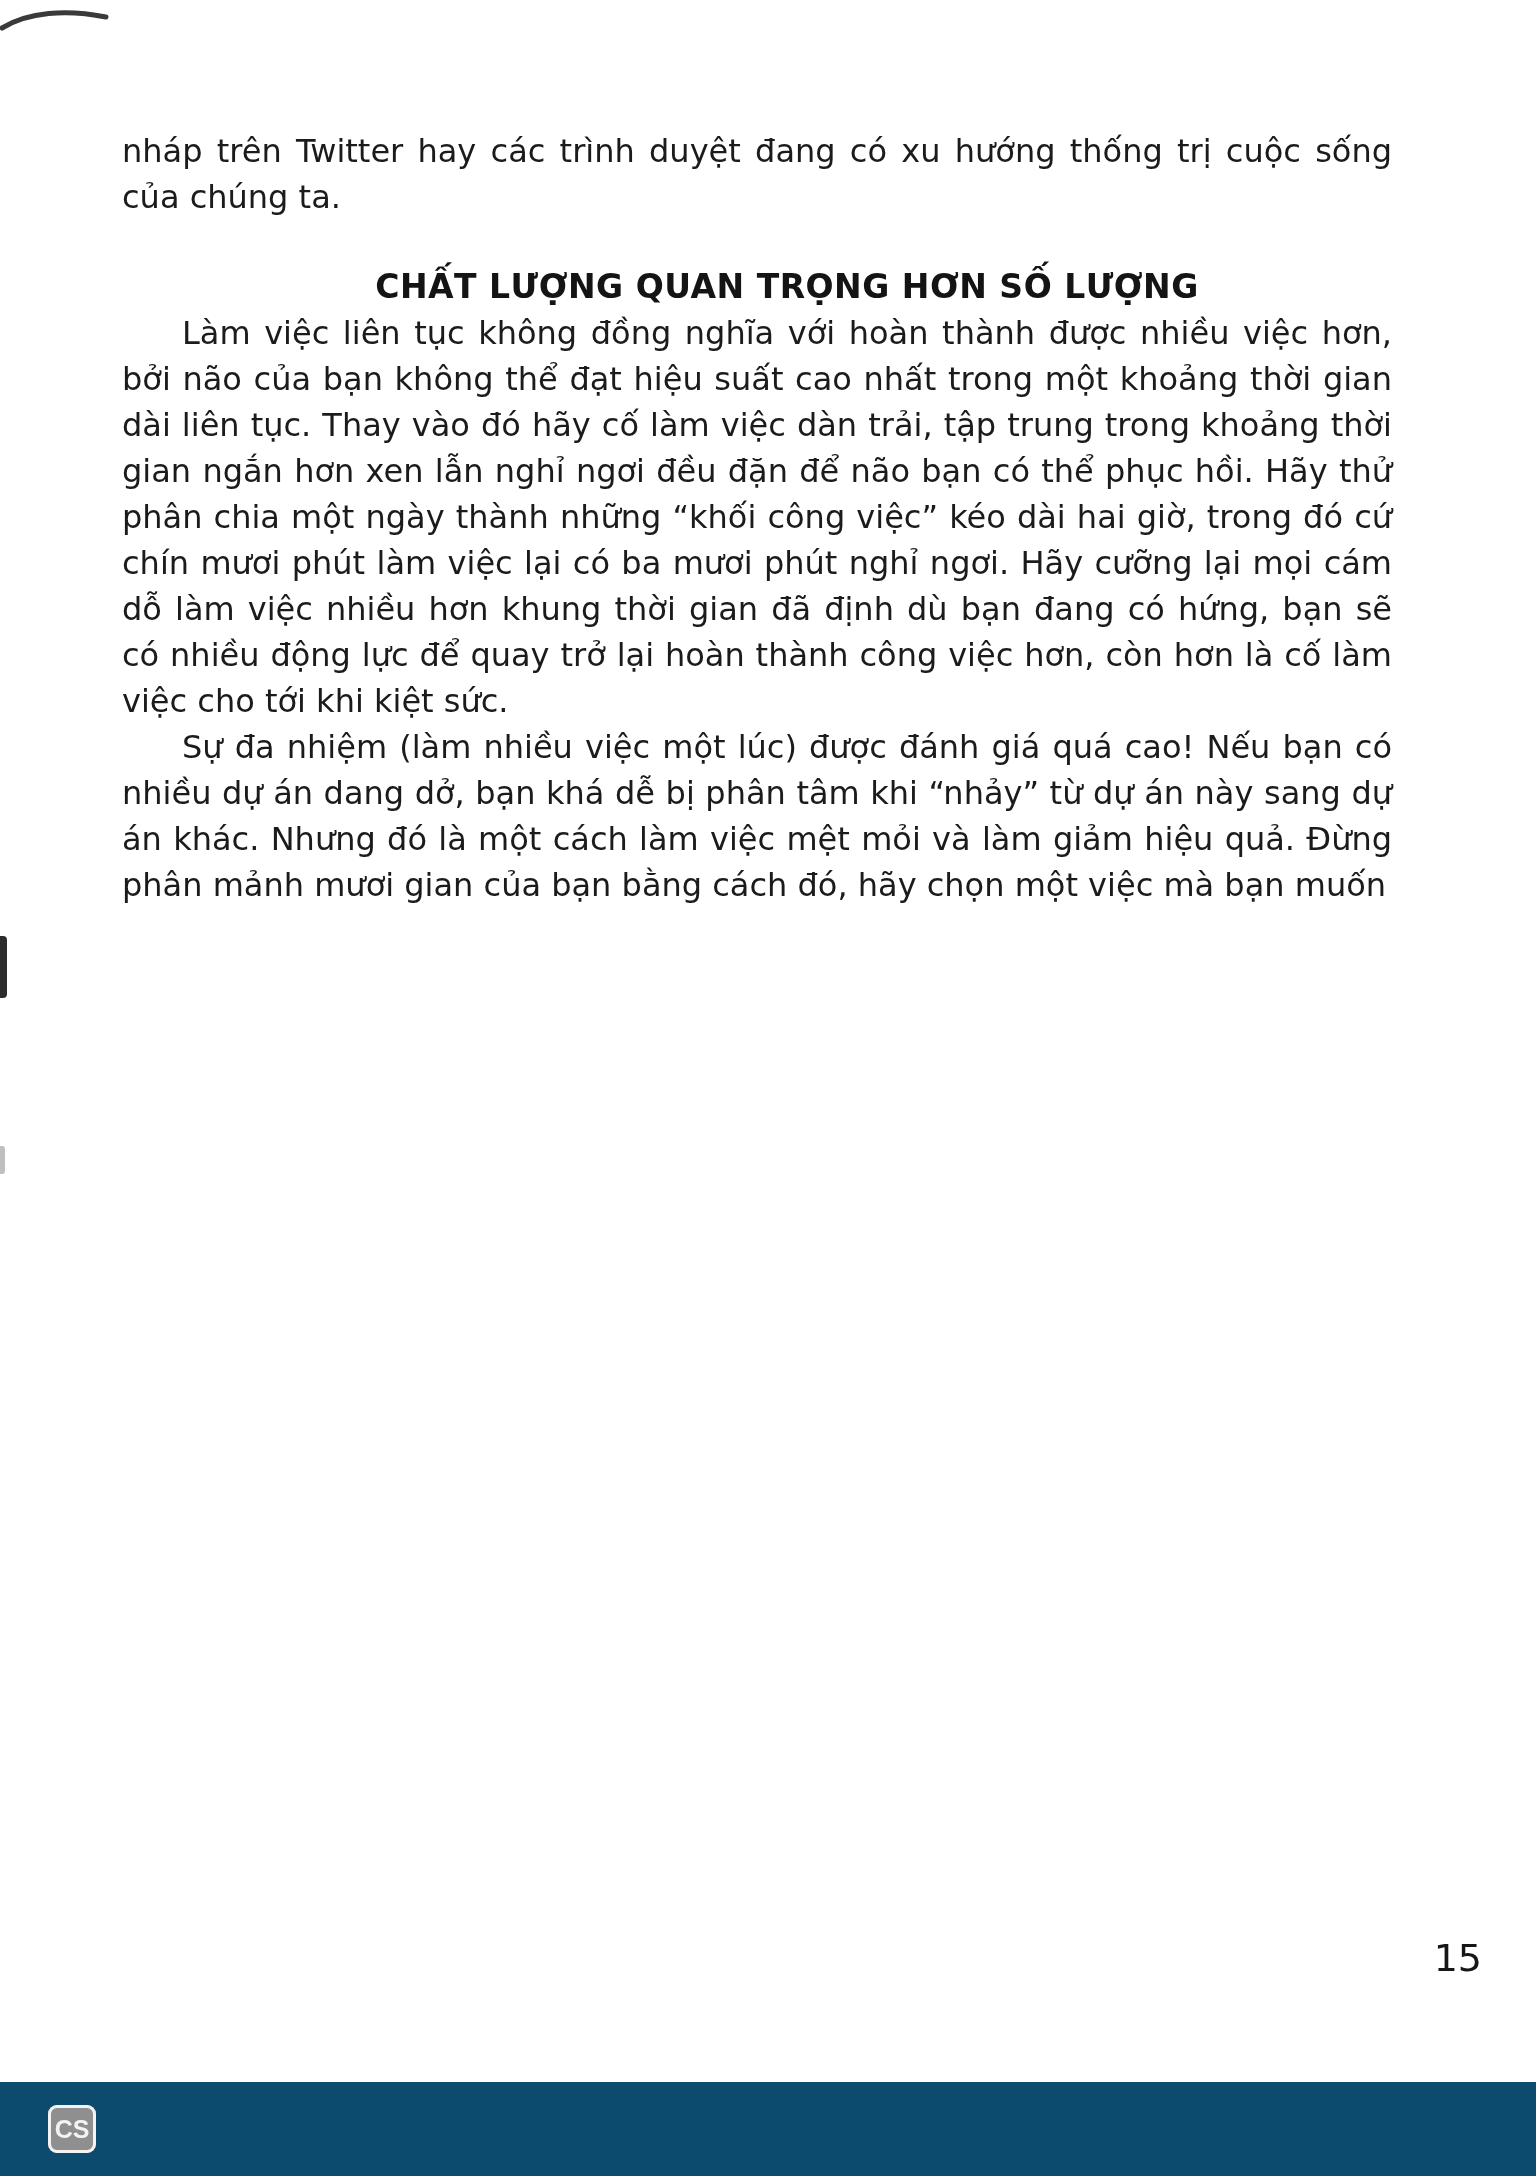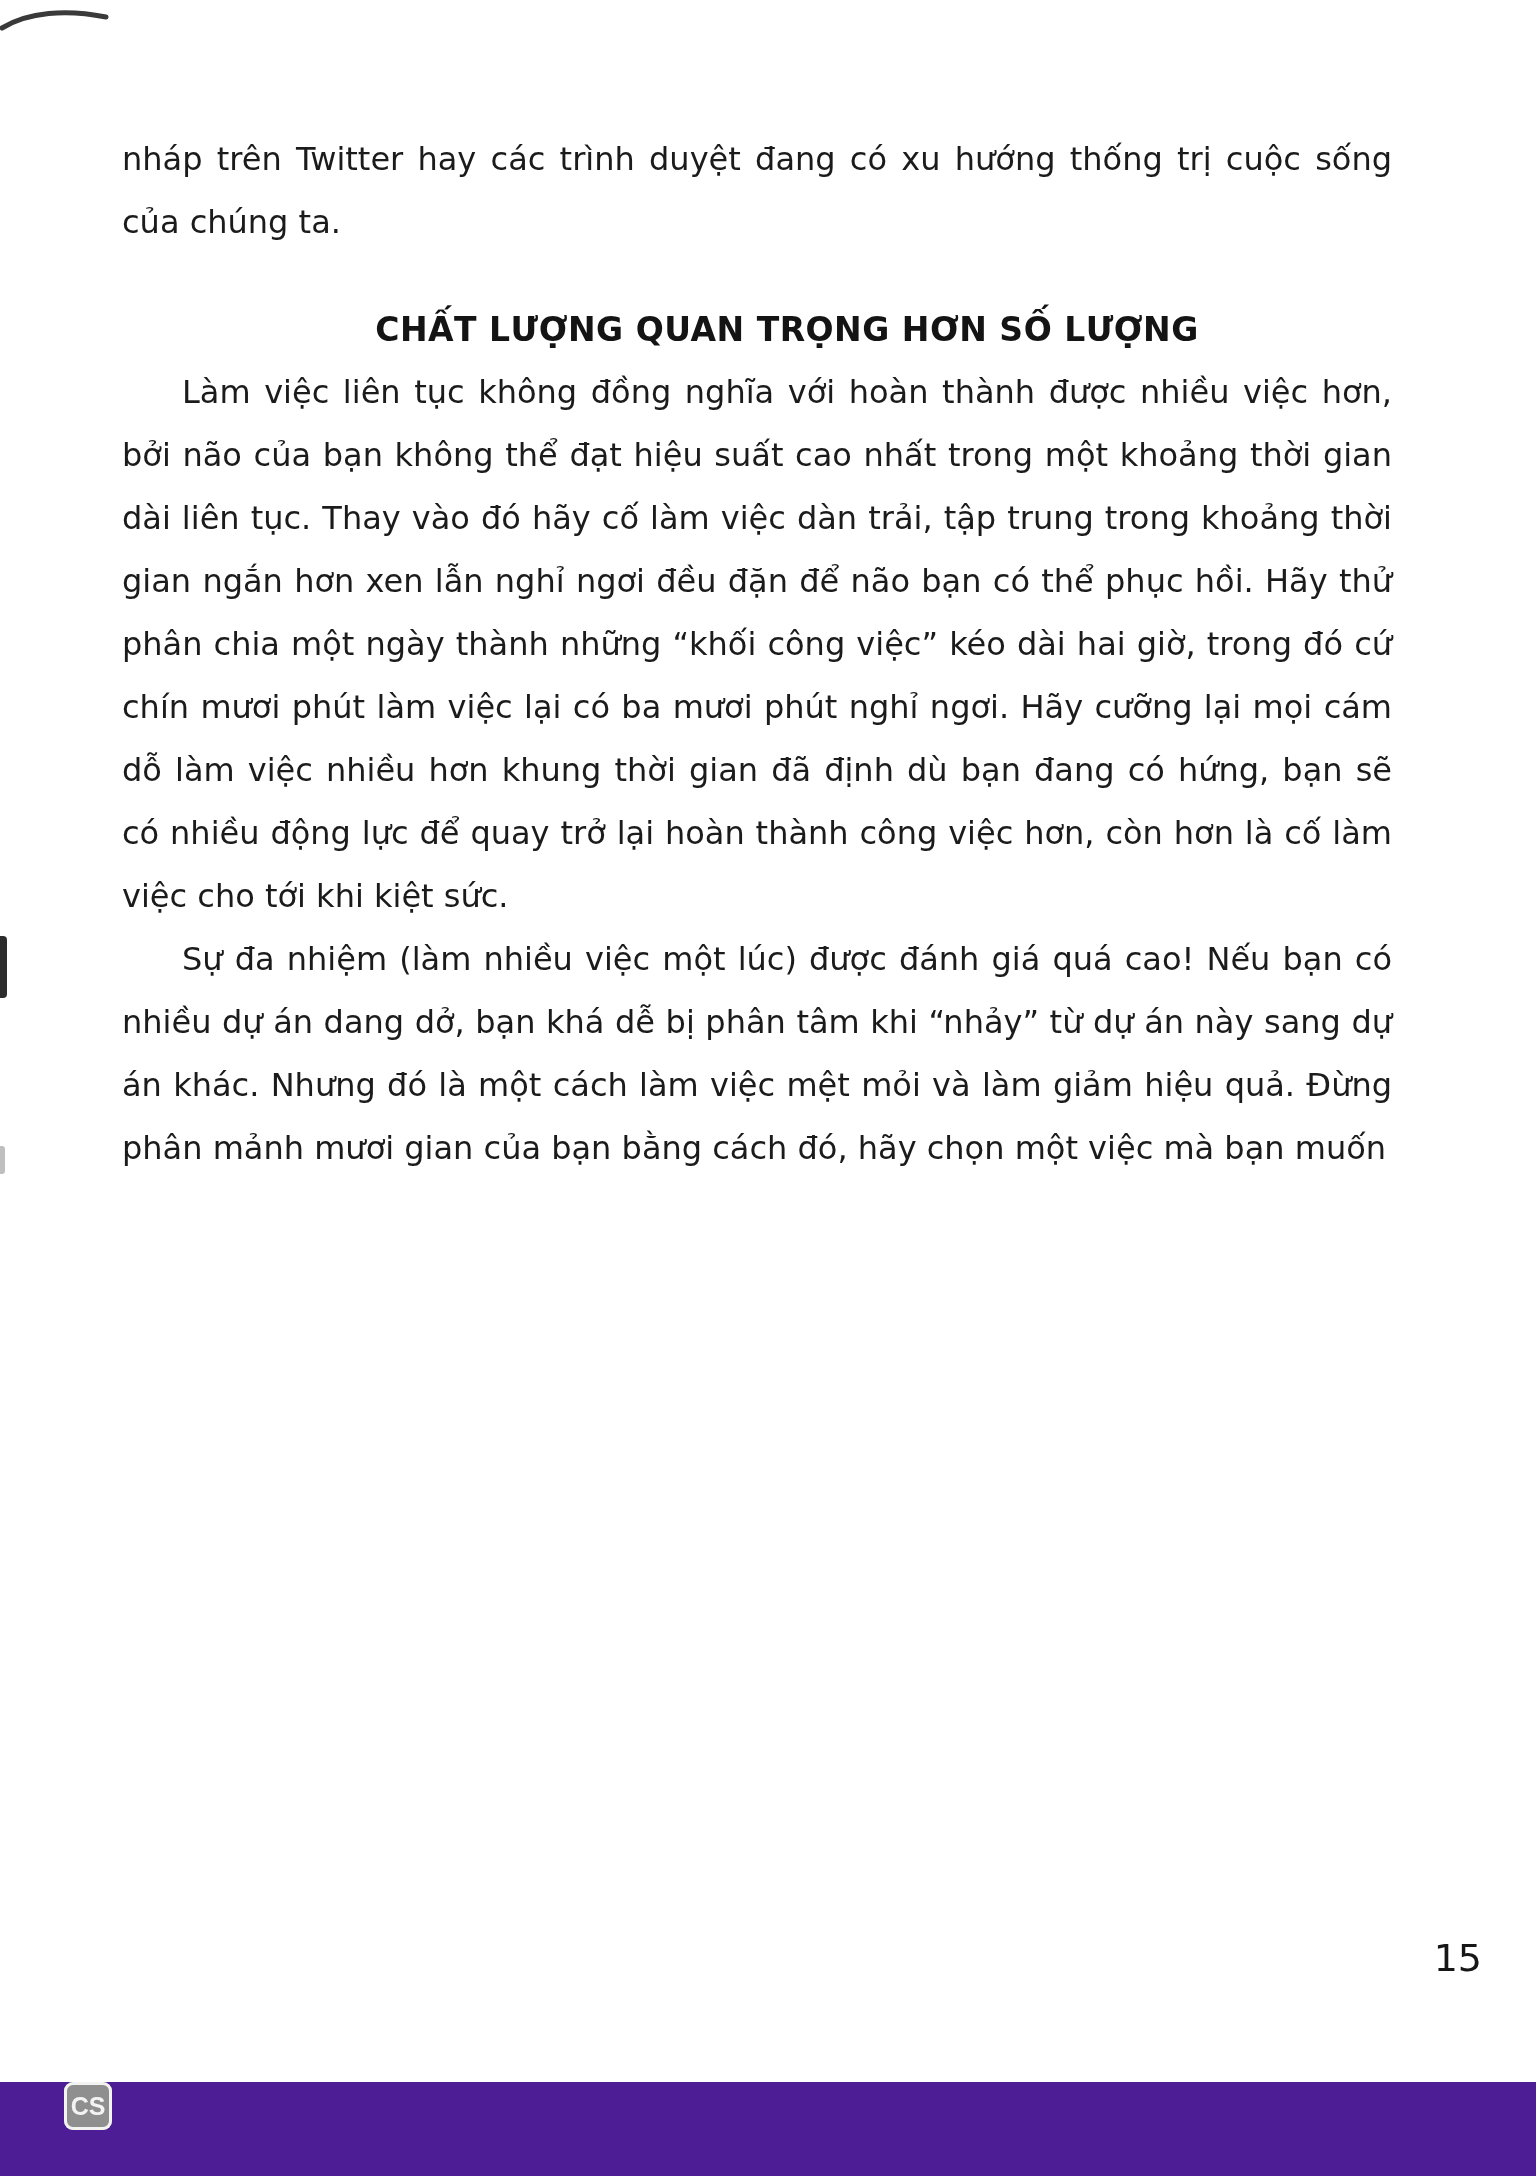--- a/index.html
+++ b/index.html
@@ -15,21 +15,21 @@
     inset: 0;
     background: #ffffff;
   }
   .content {
     position: absolute;
     left: 122px;
     top: 128px;
     width: 1270px;
     color: #1b1b1b;
     font-size: 32px;
-    line-height: 63px;
+    line-height: 46px;
     text-align: justify;
   }
   .para-intro {
     text-indent: 0;
   }
   .section-heading {
     margin-top: 44px;
     font-weight: 700;
     font-size: 33px;
     letter-spacing: 0.5px;
@@ -46,23 +46,24 @@
     top: 1936px;
     font-size: 38px;
     color: #161616;
   }
   .footer-bar {
     position: absolute;
     left: 0;
     right: 0;
     bottom: 0;
     height: 94px;
-    background: #4c1d95;
+    background: #0c4a6e;
     display: flex;
-    padding-left: 64px;
+    align-items: center;
+    padding-left: 48px;
   }
   .footer-logo {
     width: 48px;
     height: 48px;
     border-radius: 9px;
     background: #8f8f8f;
     color: #f3f3f3;
     display: flex;
     align-items: center;
     justify-content: center;

